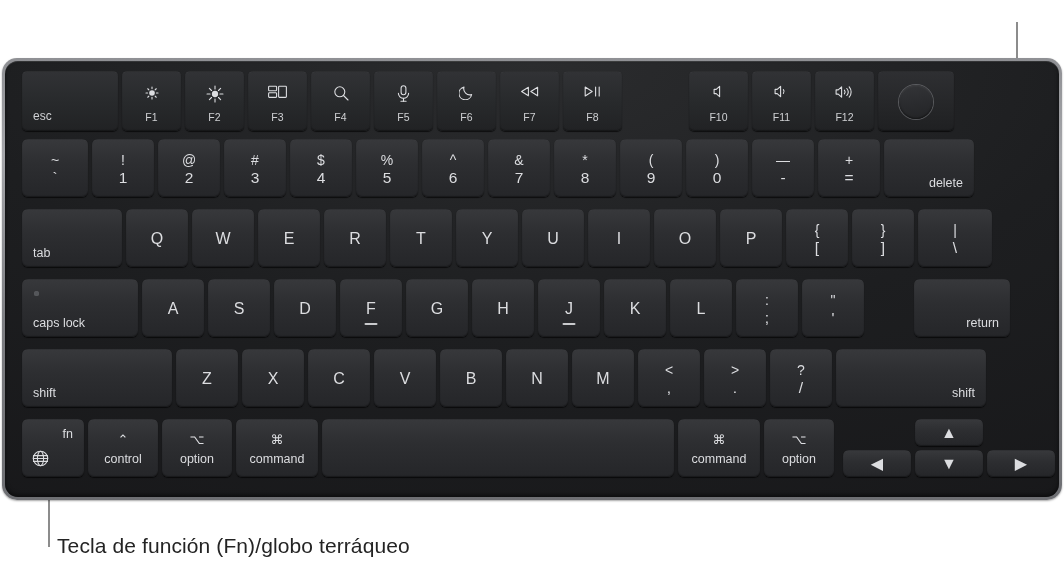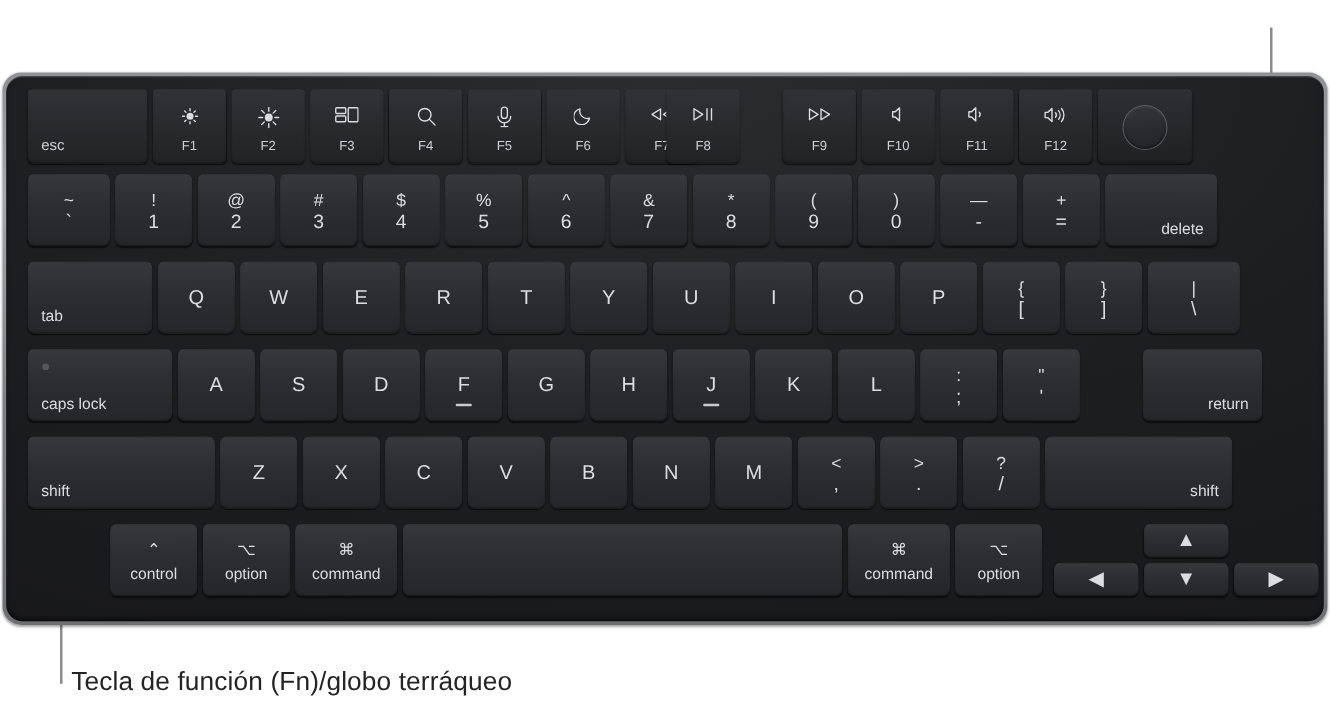--- a/index.html
+++ b/index.html
@@ -215,38 +215,29 @@
           </div>
           <div class="key fnrow" style="left: 495px; top: 10px; width: 59px; height: 60px;">
             <span class="lbl fglyph glyph" style="top: 13px;">
               <svg width="20" height="13" viewBox="0 0 20 13" fill="none" stroke="#dcdde0" stroke-width="1.1" stroke-linecap="round" stroke-linejoin="round">
                 <path d="M8.4 2.2 1.6 6.5 8.4 10.8Z"></path>
                 <path d="M17.6 2.2 10.8 6.5 17.6 10.8Z"></path>
               </svg>
             </span>
             <span class="lbl fnum">F7</span>
           </div>
-          <div class="key fnrow" style="left: 528px; top: 10px; width: 59px; height: 60px;">
+          <div class="key fnrow" style="left: 558px; top: 10px; width: 59px; height: 60px;">
             <span class="lbl fglyph glyph" style="top: 13px;">
               <svg width="17" height="13" viewBox="0 0 17 13" fill="none" stroke="#dcdde0" stroke-width="1.1" stroke-linecap="round" stroke-linejoin="round">
                 <path d="M1.2 2.0 8.2 6.5 1.2 11.0Z"></path>
        <line x1="11.6" y1="2.0" x2="11.6" y2="11.0"></line>
        <line x1="15.2" y1="2.0" x2="15.2" y2="11.0"></line>
               </svg>
             </span>
             <span class="lbl fnum">F8</span>
-          </div>
-          <div class="key fnrow" style="left: 621px; top: 10px; width: 59px; height: 60px;">
-            <span class="lbl fglyph glyph" style="top: 13px;">
-              <svg width="20" height="13" viewBox="0 0 20 13" fill="none" stroke="#dcdde0" stroke-width="1.1" stroke-linecap="round" stroke-linejoin="round">
-                <path d="M1.6 2.2 8.4 6.5 1.6 10.8Z"></path>
-                <path d="M10.8 2.2 17.6 6.5 10.8 10.8Z"></path>
-              </svg>
-            </span>
-            <span class="lbl fnum">F9</span>
           </div>
           <div class="key fnrow" style="left: 684px; top: 10px; width: 59px; height: 60px;">
             <span class="lbl fglyph glyph" style="top: 13px;">
               <svg width="12" height="13" viewBox="0 0 12 13" fill="none" stroke="#dcdde0" stroke-width="1.1" stroke-linecap="round" stroke-linejoin="round">
                 <path d="M6.6 1.3 3.2 4.4H1.1v4.2h2.1l3.4 3.1Z"></path>
               </svg>
             </span>
             <span class="lbl fnum">F10</span>
           </div>
           <div class="key fnrow" style="left: 747px; top: 10px; width: 59px; height: 60px;">
@@ -448,20 +439,30 @@
             <span class="lbl top">&gt;</span>
             <span class="lbl bottom">.</span>
           </div>
           <div class="key" style="left: 765px; top: 288px; width: 62px; height: 58px;">
             <span class="lbl top">?</span>
             <span class="lbl bottom">/</span>
           </div>
           <div class="key" style="left: 831px; top: 288px; width: 150px; height: 58px;">
             <span class="lbl br">shift</span>
           </div>
+          <div class="key" style="left: 17px; top: 358px; width: 62px; height: 58px;">
+            <span class="lbl tr">fn</span>
+            <span class="lbl" style="left: 10px; bottom: 8px;"><svg width="17" height="17" viewBox="0 0 17 17" fill="none" stroke="#dcdde0" stroke-width="1.1" stroke-linecap="round" stroke-linejoin="round">
+                <circle cx="8.5" cy="8.5" r="7.2"></circle>
+       <ellipse cx="8.5" cy="8.5" rx="3.1" ry="7.2"></ellipse>
+       <line x1="1.5" y1="5.6" x2="15.5" y2="5.6"></line>
+       <line x1="1.3" y1="8.5" x2="15.7" y2="8.5"></line>
+       <line x1="1.5" y1="11.4" x2="15.5" y2="11.4"></line>
+              </svg></span>
+          </div>
           <div class="key" style="left: 83px; top: 358px; width: 70px; height: 58px;">
             <span class="lbl top" style="font-size: 13px;">⌃</span>
             <span class="lbl bottom" style="font-size: 12.5px;">control</span>
           </div>
           <div class="key" style="left: 157px; top: 358px; width: 70px; height: 58px;">
             <span class="lbl top" style="font-size: 13px;">⌥</span>
             <span class="lbl bottom" style="font-size: 12.5px;">option</span>
           </div>
           <div class="key" style="left: 231px; top: 358px; width: 82px; height: 58px;">
             <span class="lbl top" style="font-size: 13px;">⌘</span>

